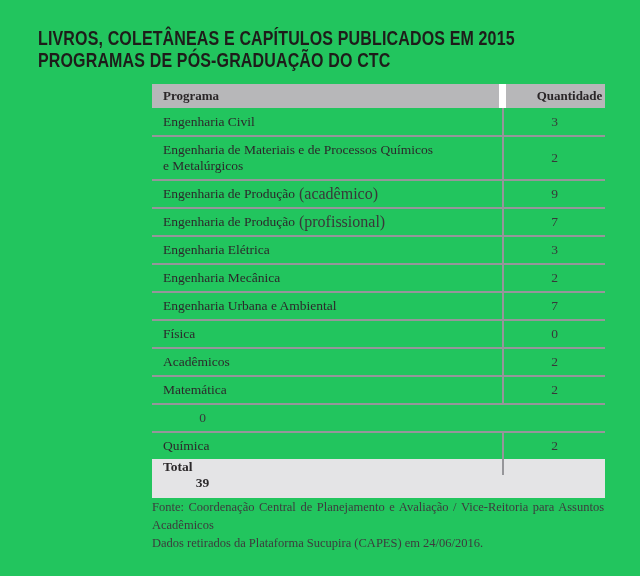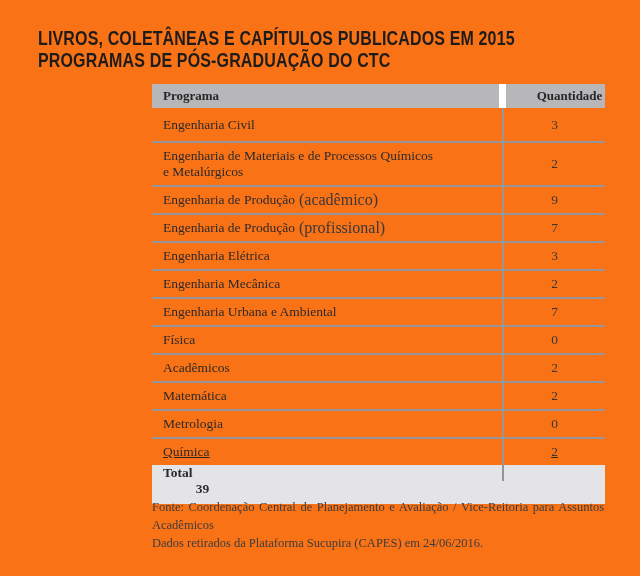--- a/index.html
+++ b/index.html
@@ -1,17 +1,17 @@
 <!DOCTYPE html>
 <html><head>
 <meta charset="utf-8">
 <style>
   html,body { margin:0; padding:0; background:#ffffff; }
   .page {
-    position:relative; width:640px; height:576px; background:#f97316;
+    position:relative; width:640px; height:576px; background:#22c55e;
     font-family:"Liberation Serif", serif; overflow:hidden;
   }
 
   
   .title-block {
     position:absolute; left:38px; top:27px;
     transform:scaleX(0.78); transform-origin:0 0;
   }
   .title-line {
     font-family:"Liberation Sans", sans-serif;
@@ -35,23 +35,23 @@
   .tr.no-line { border-bottom:none; }
   .td { display:flex; align-items:center; box-sizing:border-box; }
   .td-program {
     width:352px; padding-left:11px; padding-right:8px;
     border-right:2px solid #96969a;
     white-space:pre-line; line-height:16px;
   }
   .td-qty { width:101px; justify-content:center; color:#38383a; }
 
   .row-h  { height:28px; }
-  .row-h1 { height:35px; }
+  .row-h1 { height:29px; }
   .row-h2 { height:44px; }
-  .row-hq { height:26px;text-decoration:underline; }
+  .row-hq { height:26px; }
 
   .suffix { font-size:16px; margin-left:4px; color:#3a3739; white-space:nowrap; }
 
   .total-row { display:flex; height:39px; background:#e4e4e6; font-weight:bold;flex-direction:column; }
   .total-row .td-program { border-right:2px solid #96969a; }
   .total-row .td-qty { color:#2e2c2e;text-align:center; }
 
   
   .footnotes {
     position:absolute; left:152px; top:499px; width:452px;
@@ -124,21 +124,20 @@
       <div class="td td-program">Acadêmicos</div>
       <div class="td td-qty">2</div>
     </div>
 
     <div class="tr row-h">
       <div class="td td-program">Matemática</div>
       <div class="td td-qty">2</div>
     </div>
 
     <div class="tr row-h">
-      <div class="td td-program">Metrologia</div>
       <div class="td td-qty">0</div>
     </div>
 
     <div class="tr row-hq no-line">
       <div class="td td-program">Química</div>
       <div class="td td-qty">2</div>
     </div>
 
     <div class="total-row">
       <div class="td td-program">Total</div>

